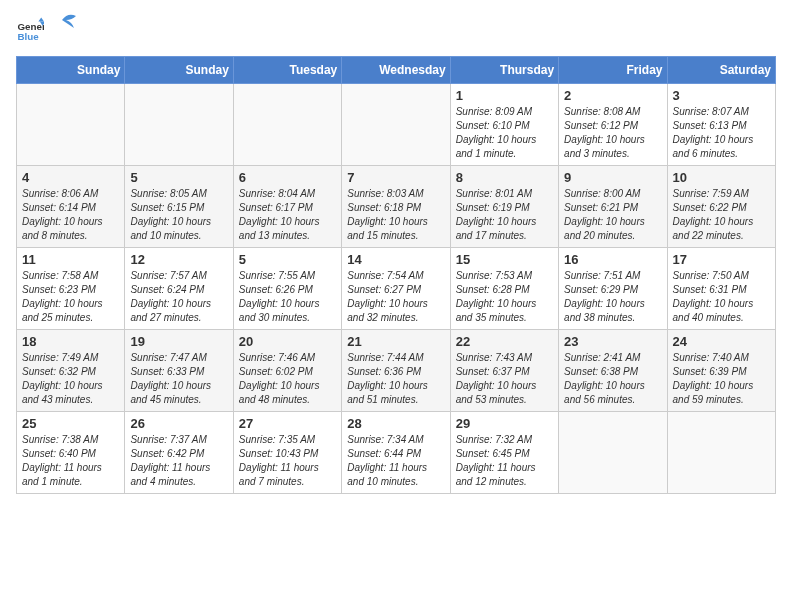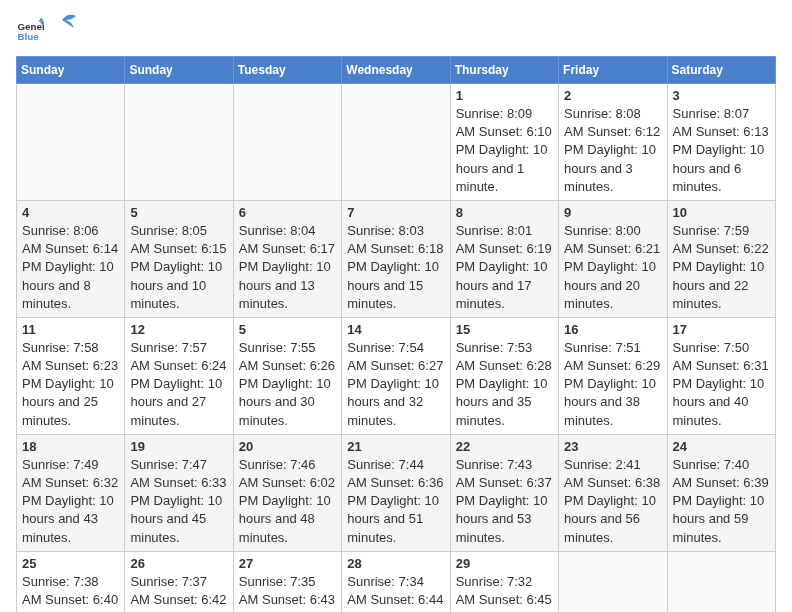--- a/index.html
+++ b/index.html
@@ -47,21 +47,21 @@
       width: 100%;
       border-collapse: collapse;
       table-layout: fixed;
     }
     thead tr th {
       background-color: #4a7fcb;
       color: #fff;
       font-size: 12px;
       font-weight: bold;
       padding: 6px 4px;
-      text-align: left;
+      text-align: right;
       border: 1px solid #6a96d9;
     }
     tbody tr td {
       border: 1px solid #ccc;
       vertical-align: top;
       padding: 4px 5px;
       font-size: 10px;
       color: #333;
       height: 80px;
       background: #fff;
@@ -70,23 +70,24 @@
       background: #f5f5f5;
     }
     .day-number {
       font-size: 13px;
       font-weight: bold;
       color: #333;
       display: block;
       margin-bottom: 2px;
     }
     .day-info {
-      font-size: 13px;
+      font-size: 10px;
       line-height: 1.4;
       color: #333;
+      font-style: italic;
     }
     .empty-cell {
       background: #f9f9f9;
     }
   </style>
 </head>
 <body>
 
 <div class="header">
   <div class="logo">
@@ -314,21 +315,21 @@
         <td>
           <span class="day-number">26</span>
           <div class="day-info">Sunrise: 7:37 AM
 Sunset: 6:42 PM
 Daylight: 11 hours
 and 4 minutes.</div>
         </td>
         <td>
           <span class="day-number">27</span>
           <div class="day-info">Sunrise: 7:35 AM
-Sunset: 6:43 PM
+Sunset: 10:43 PM
 Daylight: 11 hours
 and 7 minutes.</div>
         </td>
         <td>
           <span class="day-number">28</span>
           <div class="day-info">Sunrise: 7:34 AM
 Sunset: 6:44 PM
 Daylight: 11 hours
 and 10 minutes.</div>
         </td>

